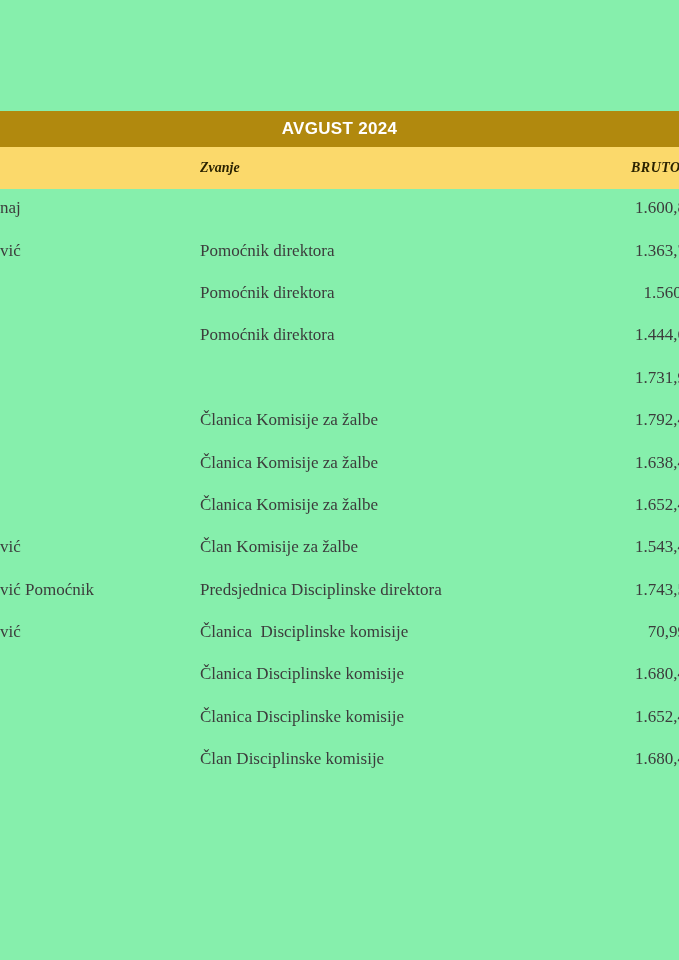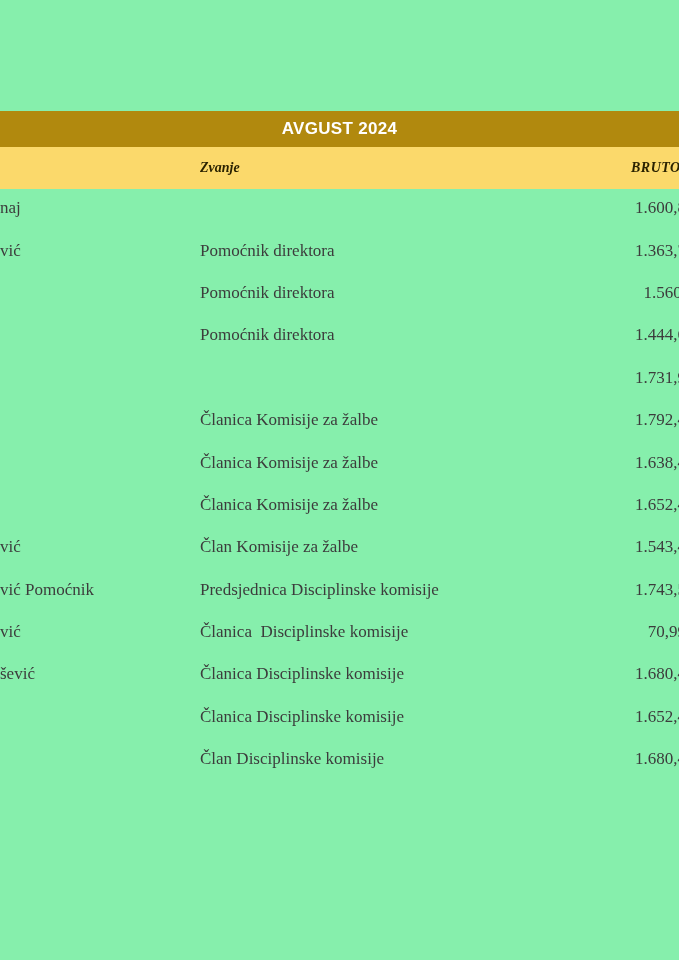--- a/index.html
+++ b/index.html
@@ -147,32 +147,31 @@
   </div>
 
   <div class="row">
     <span class="cell name">vić</span>
     <span class="cell zvanje">Član Komisije za žalbe</span>
     <span class="cell bruto">1.543,4</span>
   </div>
 
   <div class="row">
     <span class="cell name">vić Pomoćnik</span>
-    <span class="cell zvanje">Predsjednica Disciplinske komisije</span>
+    <span class="cell zvanje">Predsjednica Disciplinske direktora</span>
     <span class="cell bruto">1.743,5</span>
   </div>
 
   <div class="row">
     <span class="cell name">vić</span>
     <span class="cell zvanje">Članica  Disciplinske komisije</span>
     <span class="cell bruto">70,99</span>
   </div>
 
   <div class="row">
-    <span class="cell name">šević</span>
     <span class="cell zvanje">Članica Disciplinske komisije</span>
     <span class="cell bruto">1.680,4</span>
   </div>
 
   <div class="row">
     <span class="cell name"></span>
     <span class="cell zvanje">Članica Disciplinske komisije</span>
     <span class="cell bruto">1.652,4</span>
   </div>
 

